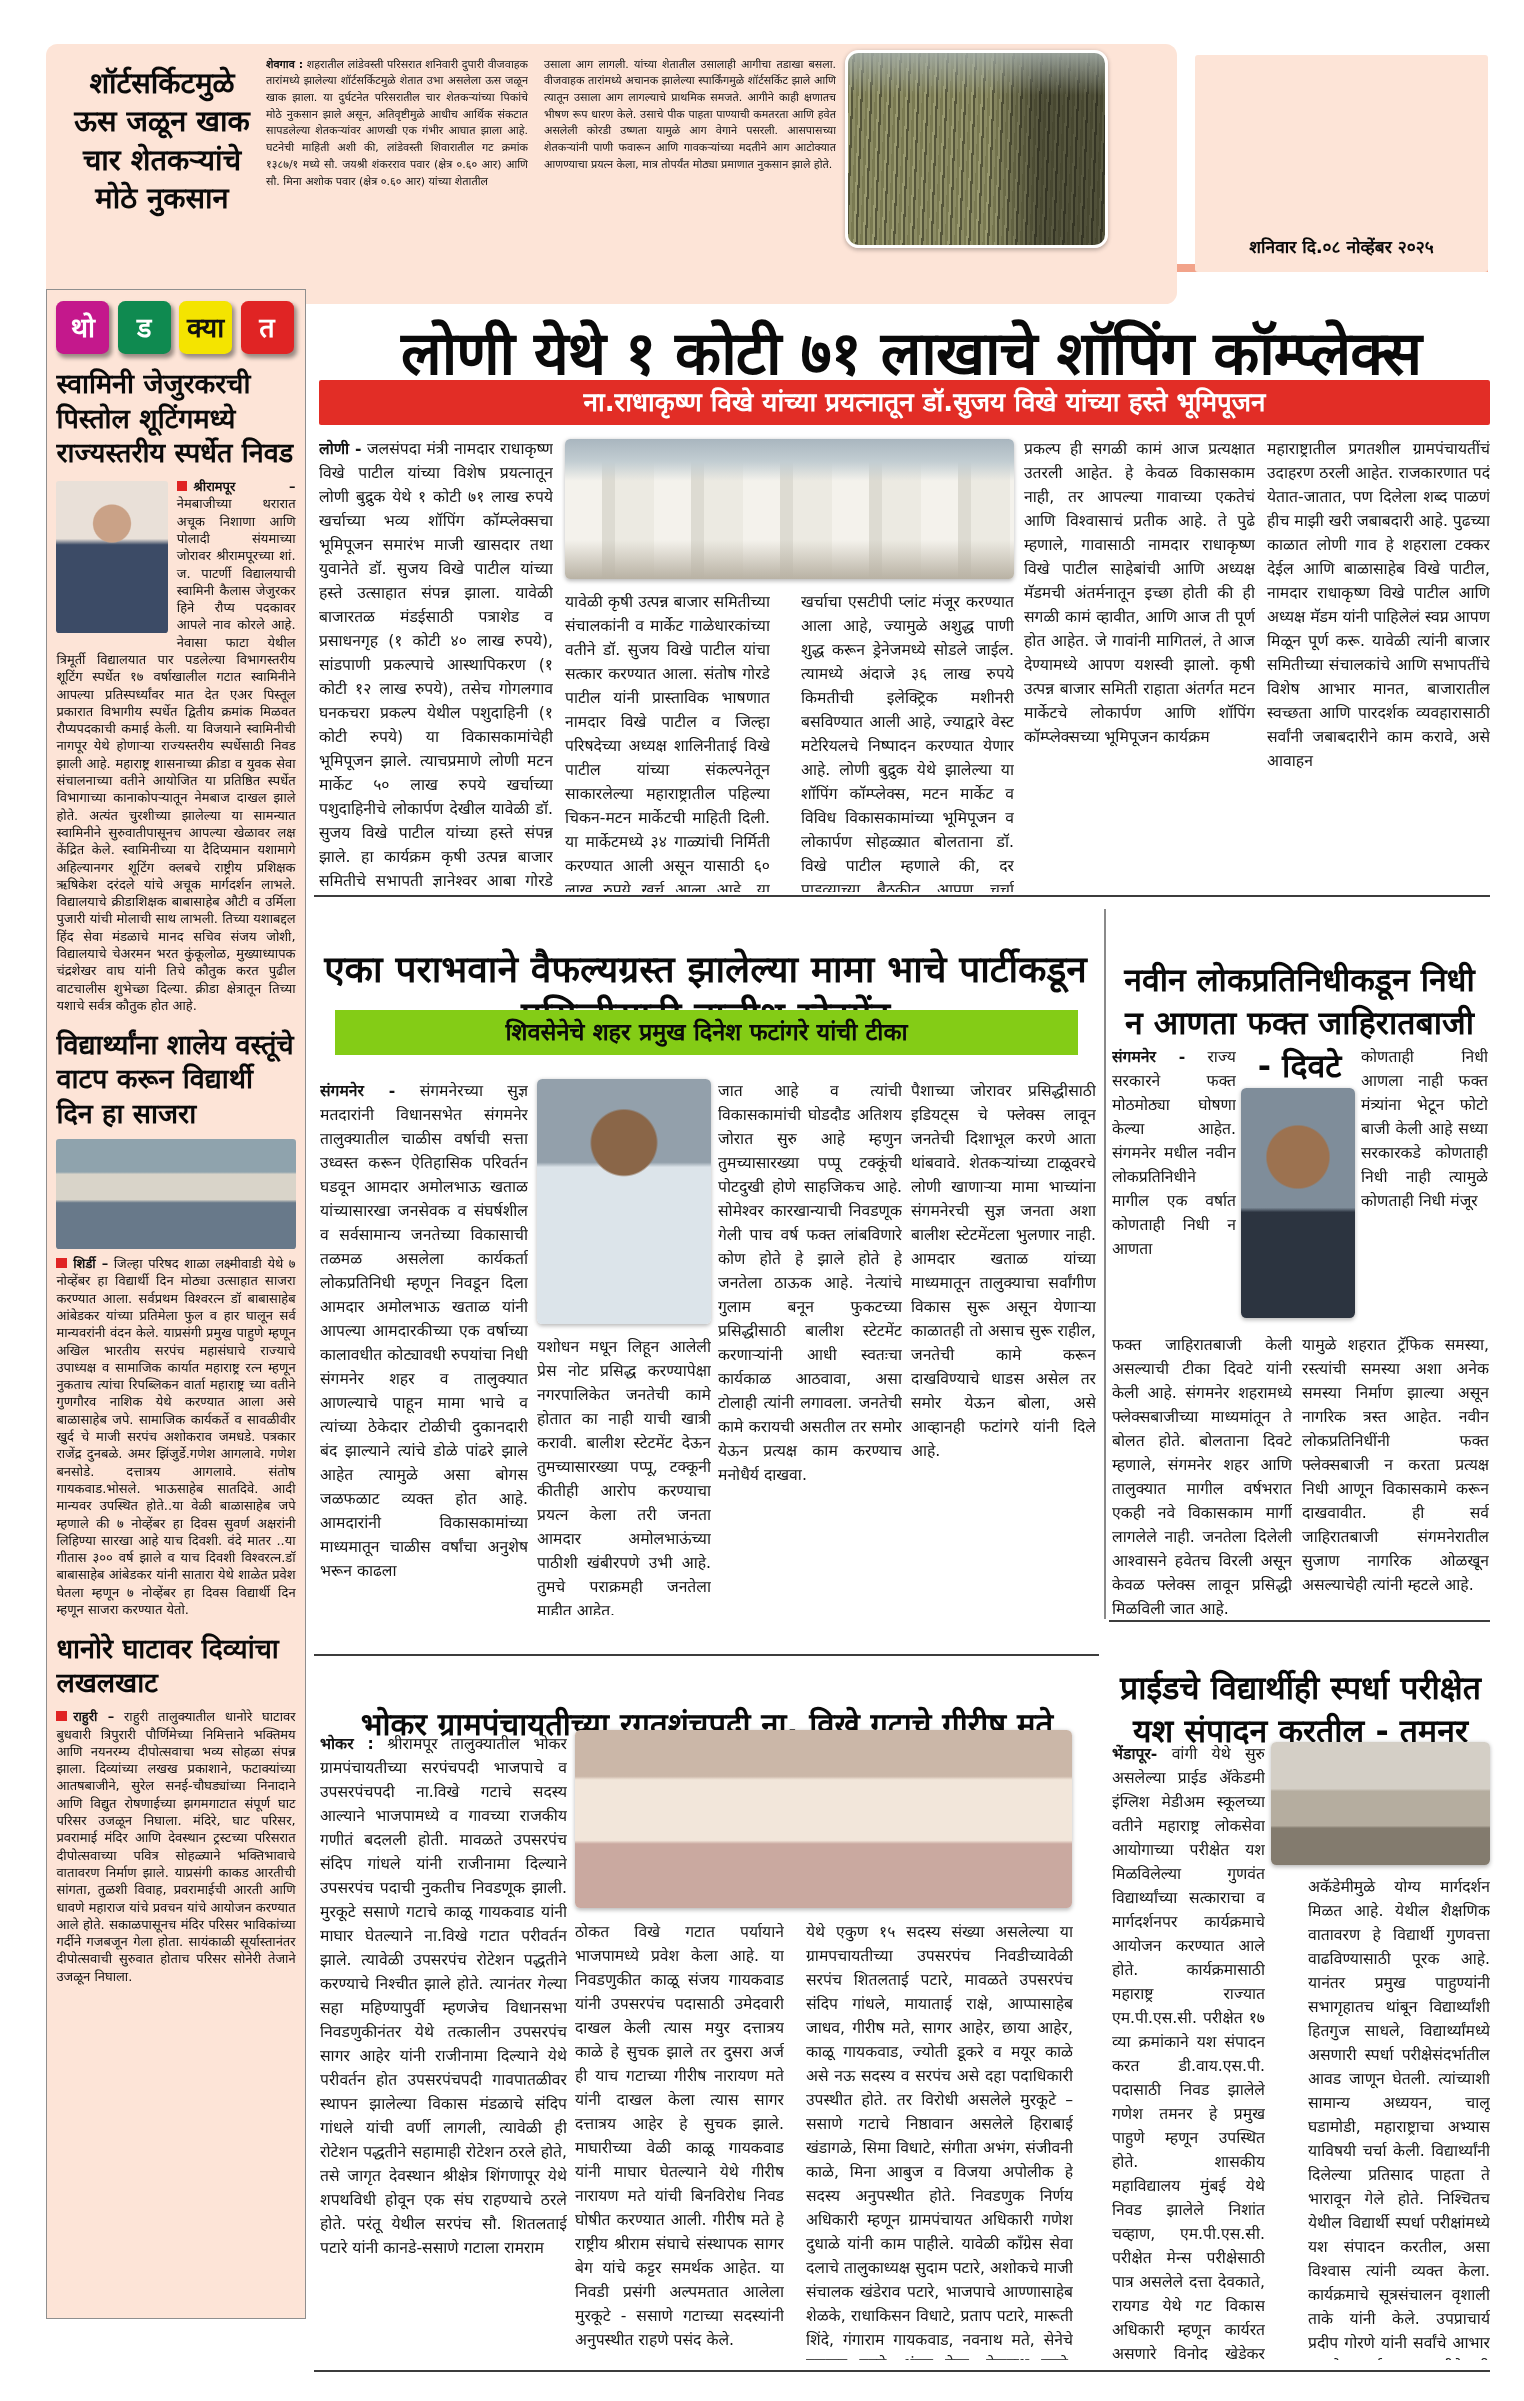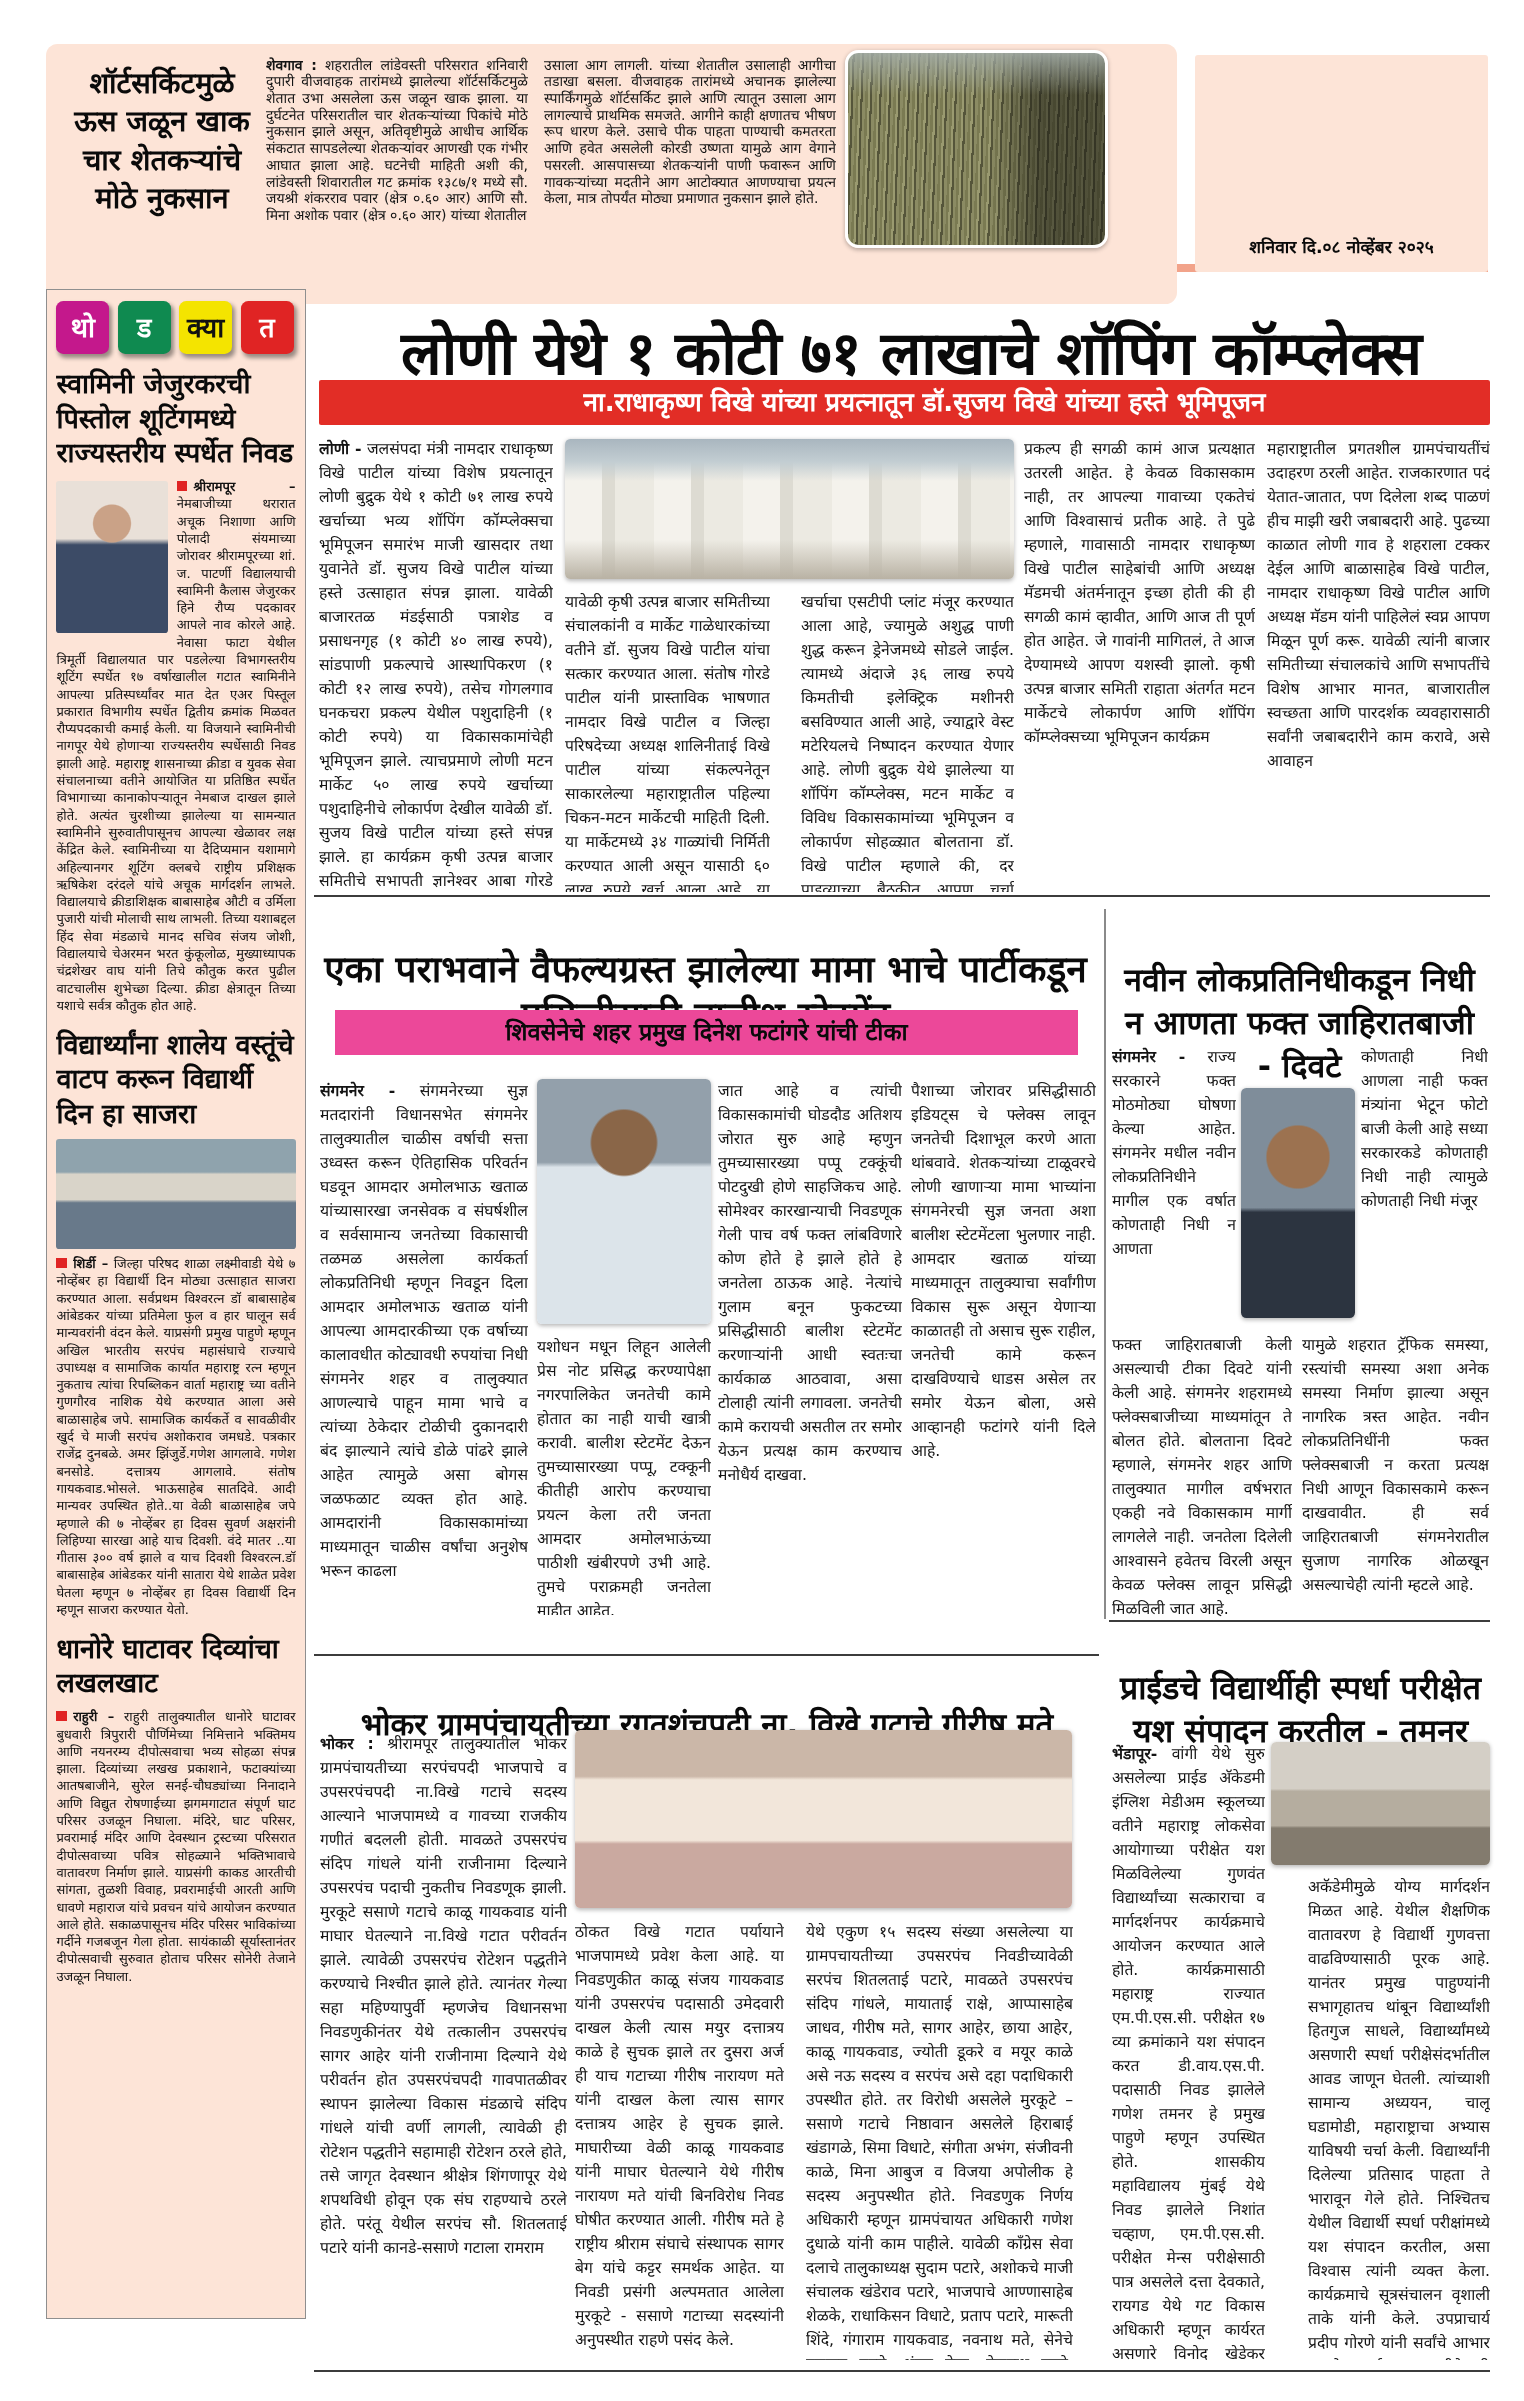--- a/index.html
+++ b/index.html
@@ -2,21 +2,21 @@
 <html style="font-size:8.4px"><head>
 <meta charset="utf-8">
 <style>
   html,body{margin:0;padding:0;background:#ffffff;}
   body{font-family:"DejaVu Sans",sans-serif;color:#111;}
   #page{position:relative;width:1525px;height:2401px;background:#ffffff;overflow:hidden;}
   .abs{position:absolute;box-sizing:border-box;}
   .peach{background:#fde4d7;}
   .box-r{border-radius:11.5px;}
   .body-txt{font-size:15.7px;line-height:24px;text-align:justify;color:#141414;overflow:hidden;}
-  .body-sm{font-size:14px;line-height:16.7px;text-align:justify;color:#141414;overflow:hidden;}
+  .body-sm{font-size:11px;line-height:16.7px;text-align:justify;color:#141414;overflow:hidden;}
   .hl{font-weight:bold;color:#0a0a0a;}
   .center{text-align:center;}
   .ph{position:absolute;border-radius:5.2px;box-shadow:0 1.6px 4.2px rgba(0,0,0,.28);}
   .white-frame{border:3.1px solid #ffffff;}
   .rule{position:absolute;background:#3c3c3c;}
   .vrule{position:absolute;background:#8a8a8a;}
   .salmon{position:absolute;background:#f2a38a;}
 
   
   #sidebar{position:absolute;left:46px;top:289px;width:260px;height:2030px;background:#fde4d7;
@@ -31,21 +31,21 @@
   .sb-ph-girl{float:left;width:112px;height:152px;border-radius:3.1px;margin:3.1px 8.4px 3.1px 0;
     background:radial-gradient(circle at 50% 28%, #caa287 0 15%, transparent 16%),
     linear-gradient(180deg,#e9e0d8 0 38%, #3c4b66 42% 100%);}
   .sb-ph-kids{width:100%;height:110px;border-radius:3.1px;margin:4.2px 0 6.3px 0;
     background:linear-gradient(180deg,#8fa3ad 0 30%, #d9d4c9 32% 55%, #68798a 58% 100%);}
 
   .big-head{font-weight:bold;color:#0a0a0a;text-align:center;margin-top:36px;}
   #main-headline{font-size:60px;line-height:1.08;letter-spacing:-1px;}
   #red-bar{background:#e22d26;border-radius:2.1px;}
   #red-bar div{font-size:26px;line-height:45px;font-weight:bold;color:#ffffff;text-align:center;margin-left:40px;}
-  #mid-subbar{background:#ec4899;}
+  #mid-subbar{background:#84cc16;}
   #mid-subbar div{font-size:23.5px;line-height:45px;font-weight:bold;color:#0a0a0a;text-align:center;}
 
   
   #ph-sugarcane{background:
     linear-gradient(180deg, rgba(165,175,170,.85) 0%, rgba(120,130,110,0) 22%),
     linear-gradient(90deg, rgba(0,0,0,0) 0 55%, rgba(22,22,16,.5) 74% 100%),
     repeating-linear-gradient(92deg,#7a7a52 0 2.6px,#9a9a70 2.6px 4.7px,#55553a 4.7px 6.8px,#8b8b63 6.8px 9.4px);}
   #ph-crowd{background:
     linear-gradient(180deg,#a9b6bf 0%,#c2cdd2 16%,rgba(0,0,0,0) 30%),
     linear-gradient(180deg,rgba(0,0,0,0) 72%, #b9b2a4 100%),

